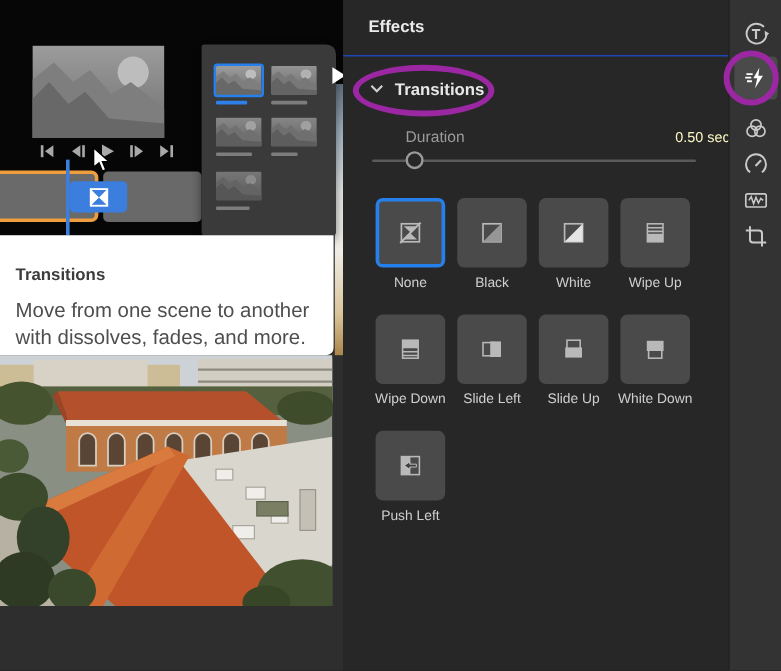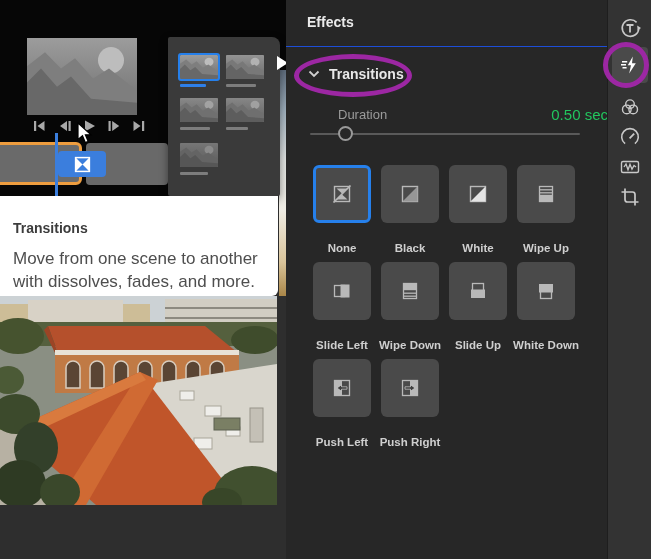--- a/index.html
+++ b/index.html
@@ -38,31 +38,31 @@
 
   
   .panel{position:absolute;left:286px;top:0;width:321px;height:559px;background:#272727;}
   .panel-header{position:absolute;left:0;top:0;width:100%;height:47px;border-bottom:1px solid #1d4ed8;box-sizing:border-box;}
   .panel-title{position:absolute;left:21px;top:14px;font-size:14px;font-weight:bold;color:#eaeaea;}
   .section-row{position:absolute;left:22px;top:66px;display:flex;align-items:center;gap:9px;}
   .section-label{font-size:14px;font-weight:bold;color:#e8e8e8;}
   .ellipse-note{position:absolute;left:8px;top:54px;width:118px;height:43px;border:5px solid #9c27a3;border-radius:50%;box-sizing:border-box;pointer-events:none;}
   .duration-row{position:absolute;left:24px;top:106px;width:270px;display:flex;justify-content:space-between;align-items:center;margin-left:28px;}
   .duration-label{font-size:13px;color:#9b9b9b;}
-  .duration-value{font-size:15px;color:#22c55e;}
+  .duration-value{font-size:12px;color:#fef9c3;}
   .slider{position:absolute;left:24px;top:126px;width:270px;height:16px;}
   .slider-track{position:absolute;left:0;top:7px;width:100%;height:2px;background:#5a5a5a;border-radius:1px;}
   .slider-handle{position:absolute;top:0;width:15px;height:15px;border:2px solid #9a9a9a;border-radius:50%;background:#272727;box-sizing:border-box;}
 
   .grid{position:absolute;left:27px;top:165px;display:grid;grid-template-columns:repeat(4,58px);grid-auto-rows:97px;column-gap:10px;}
   .cell{display:flex;flex-direction:column;align-items:center;}
   .tile{width:58px;height:58px;background:#4a4a4a;border-radius:6px;display:flex;align-items:center;justify-content:center;box-sizing:border-box;}
   .tile.selected{border:3px solid #2680eb;}
   .tile.highlighted{border:3px solid #9c27a3;}
-  .tile-label{margin-top:19px;font-size:11.5px;color:#cfcfcf;white-space:nowrap;font-weight:bold;}
+  .tile-label{margin-top:7px;font-size:11.5px;color:#cfcfcf;white-space:nowrap;}
 
   
   .toolbar{position:absolute;left:607px;top:0;width:44px;height:559px;background:#333333;border-left:1px solid #1e1e1e;box-sizing:border-box;}
   .tb-item{position:absolute;left:50%;transform:translateX(-50%);width:36px;height:36px;display:flex;align-items:center;justify-content:center;border-radius:4px;}
   .tb-item.active{background:#4a4a4a;}
   .ring-note{position:absolute;left:603px;top:42px;width:46px;height:46px;border:5px solid #9c27a3;border-radius:50%;box-sizing:border-box;pointer-events:none;}
 </style>
 </head>
 <body>
 
@@ -335,40 +335,40 @@
    <line x1="5.5" y1="7.8" x2="18.5" y2="7.8" stroke="#b9b9b9" stroke-width="1.3"></line>
    <line x1="5.5" y1="10.8" x2="18.5" y2="10.8" stroke="#b9b9b9" stroke-width="1.3"></line>
    <rect x="5.5" y="12.8" width="13" height="6.7" fill="#b9b9b9"></rect>
             </svg>
           </div>
           <div class="tile-label">Wipe Up</div>
         </div>
         <div class="cell">
           <div class="tile">
             <svg width="24" height="24" viewBox="0 0 24 24">
-              <rect x="4.5" y="6.5" width="10" height="11" fill="none" stroke="#b9b9b9" stroke-width="1.3"></rect>
-   <rect x="10.5" y="5.5" width="9" height="13" fill="#b9b9b9"></rect>
-            </svg>
-          </div>
-          <div class="tile-label">Slide Left</div>
-        </div>
-        <div class="cell">
-          <div class="tile">
-            <svg width="24" height="24" viewBox="0 0 24 24">
               <rect x="5.5" y="4.5" width="13" height="15" fill="none" stroke="#b9b9b9" stroke-width="1.3"></rect>
    <rect x="5.5" y="4.5" width="13" height="6.7" fill="#b9b9b9"></rect>
    <line x1="5.5" y1="14.2" x2="18.5" y2="14.2" stroke="#b9b9b9" stroke-width="1.3"></line>
    <line x1="5.5" y1="17.2" x2="18.5" y2="17.2" stroke="#b9b9b9" stroke-width="1.3"></line>
             </svg>
           </div>
           <div class="tile-label">Wipe Down</div>
         </div>
         <div class="cell">
           <div class="tile">
             <svg width="24" height="24" viewBox="0 0 24 24">
+              <rect x="4.5" y="6.5" width="10" height="11" fill="none" stroke="#b9b9b9" stroke-width="1.3"></rect>
+   <rect x="10.5" y="5.5" width="9" height="13" fill="#b9b9b9"></rect>
+            </svg>
+          </div>
+          <div class="tile-label">Slide Left</div>
+        </div>
+        <div class="cell">
+          <div class="tile">
+            <svg width="24" height="24" viewBox="0 0 24 24">
               <rect x="6.5" y="4.5" width="11" height="10" fill="none" stroke="#b9b9b9" stroke-width="1.3"></rect>
    <rect x="5" y="10.5" width="14" height="8.5" fill="#b9b9b9"></rect>
             </svg>
           </div>
           <div class="tile-label">Slide Up</div>
         </div>
         <div class="cell">
           <div class="tile">
             <svg width="24" height="24" viewBox="0 0 24 24">
               <rect x="6.5" y="9.5" width="11" height="10" fill="none" stroke="#b9b9b9" stroke-width="1.3"></rect>
@@ -380,30 +380,20 @@
         <div class="cell">
           <div class="tile">
             <svg width="24" height="24" viewBox="0 0 24 24">
               <rect x="4.5" y="4.5" width="15" height="15" fill="none" stroke="#b9b9b9" stroke-width="1.3"></rect>
    <rect x="4.5" y="4.5" width="7.5" height="15" fill="#b9b9b9"></rect>
    <path d="M7,12 L11.5,8.8 L11.5,10.8 L17,10.8 L17,13.2 L11.5,13.2 L11.5,15.2 Z" fill="#3f3f3f" stroke="#d0d0d0" stroke-width="0.7"></path>
             </svg>
           </div>
           <div class="tile-label">Push Left</div>
         </div>
-        <div class="cell">
-          <div class="tile">
-            <svg width="24" height="24" viewBox="0 0 24 24">
-              <rect x="4.5" y="4.5" width="15" height="15" fill="none" stroke="#b9b9b9" stroke-width="1.3"></rect>
-   <rect x="12" y="4.5" width="7.5" height="15" fill="#b9b9b9"></rect>
-   <path d="M17,12 L12.5,8.8 L12.5,10.8 L7,10.8 L7,13.2 L12.5,13.2 L12.5,15.2 Z" fill="#3f3f3f" stroke="#d0d0d0" stroke-width="0.7"></path>
-            </svg>
-          </div>
-          <div class="tile-label">Push Right</div>
-        </div>
       </div>
   </div>
 
   <div class="toolbar">
       <div class="tb-item" style="top: 10px;">
         <svg width="24" height="24" viewBox="0 0 24 24">
           <path d="M18.6,6.4 A8.3,8.3 0 1 0 20.8,12.2" fill="none" stroke="#c9c9c9" stroke-width="1.6"></path>
    <polygon points="19.2,9.6 23,12 19.6,14.4" fill="#c9c9c9"></polygon>
    <path d="M8.5,9 L15.5,9 M12,9 L12,16.5" fill="none" stroke="#c9c9c9" stroke-width="1.8"></path>
         </svg>

